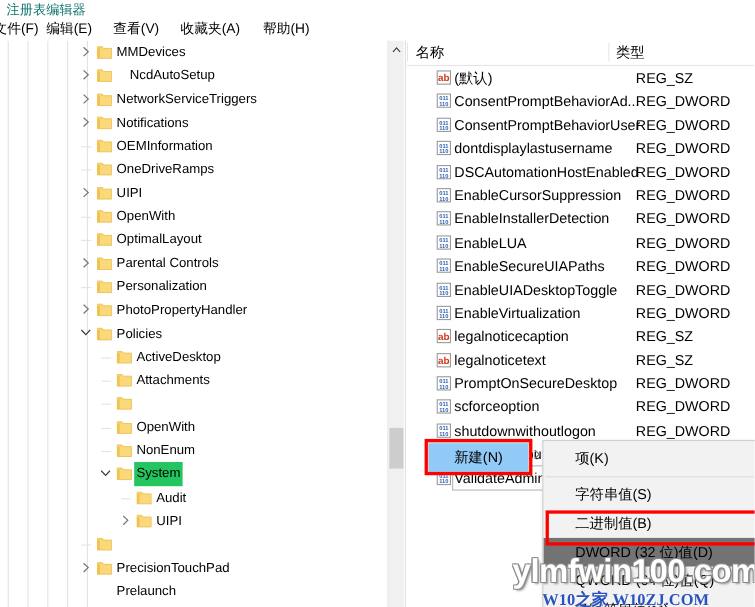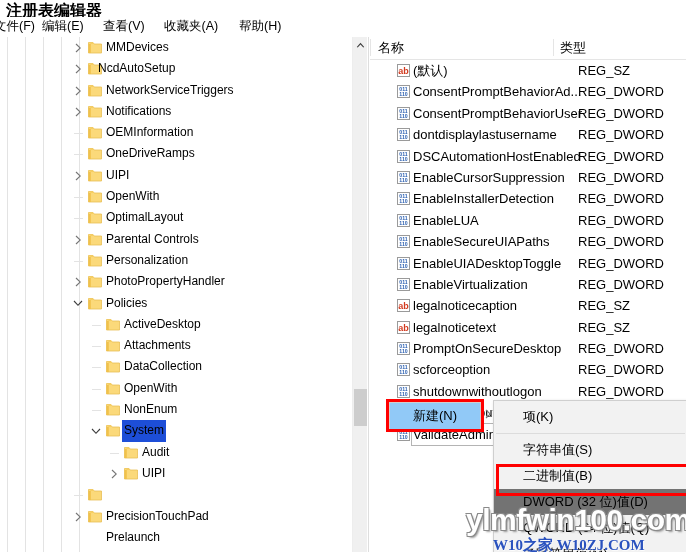--- a/index.html
+++ b/index.html
@@ -20,24 +20,23 @@
   
   #titlebar {
     position: absolute;
     left: 0; top: 0;
     width: 686px; height: 17px;
     background: #ffffff;
   }
   #titlebar .title-text {
     position: absolute;
     left: 6px; top: 1px;
-    font-size: 16px;
-    color: #000000;
+    font-size: 12px;
+    color: #0f766e;
     white-space: nowrap;
-    font-weight: bold;
   }
 
   
   #menubar {
     position: absolute;
     left: 0; top: 17px;
     width: 686px; height: 20px;
     background: #ffffff;
   }
   #menubar .menu-item {
@@ -115,21 +114,21 @@
   .folder svg { position: absolute; left: 1px; top: 4px; }
   .tlabel {
     position: absolute;
     font-size: 12px;
     color: #000000;
     line-height: 21.3px;
     top: 0;
     padding: 0 2px;
   }
   .tree-row.selected .tlabel {
-    background: #1d4ed8;
+    background: #22c55e;
   }
 
   
   #splitter {
     position: absolute;
     left: 367px; top: 0;
     width: 3px; height: 515px;
     background: #ffffff;
   }
   #splitter .sp-line {
@@ -379,21 +378,21 @@
           <div class="tw" style="left: 70px;"><svg width="7" height="10" viewBox="0 0 7 10">
               <path d="M1.4 0.6 L6 5 L1.4 9.4 L0.6 8.6 L4.4 5 L0.6 1.4 Z" fill="#767676"></path>
             </svg></div>
           <div class="folder" style="left: 87px;">
             <svg width="14" height="13" viewBox="0 0 14 13">
               <path d="M0.5 1.5 L5 1.5 L6.2 3 L13.5 3 L13.5 12 L0.5 12 Z" fill="#fbd97a" stroke="#e8bf55" stroke-width="0.8"></path>
               <path d="M0.5 1.5 L5 1.5 L6.2 3 L3 3 Z" fill="#f6ce63"></path>
               <rect x="0.6" y="3" width="2.2" height="9" fill="#f0c14b"></rect>
             </svg>
           </div>
-          <div class="tlabel" style="left: 96px;">NcdAutoSetup</div>
+          <div class="tlabel" style="left: 116px;">NcdAutoSetup</div>
         </div>
         <div class="tree-row">
           <div class="tw" style="left: 70px;"><svg width="7" height="10" viewBox="0 0 7 10">
               <path d="M1.4 0.6 L6 5 L1.4 9.4 L0.6 8.6 L4.4 5 L0.6 1.4 Z" fill="#767676"></path>
             </svg></div>
           <div class="folder" style="left: 87px;">
             <svg width="14" height="13" viewBox="0 0 14 13">
               <path d="M0.5 1.5 L5 1.5 L6.2 3 L13.5 3 L13.5 12 L0.5 12 Z" fill="#fbd97a" stroke="#e8bf55" stroke-width="0.8"></path>
               <path d="M0.5 1.5 L5 1.5 L6.2 3 L3 3 Z" fill="#f6ce63"></path>
               <rect x="0.6" y="3" width="2.2" height="9" fill="#f0c14b"></rect>
@@ -561,21 +560,20 @@
           <div class="tw" style="left: 88px;">
             <div class="tline" style="left: 4px;"></div>
           </div>
           <div class="folder" style="left: 105px;">
             <svg width="14" height="13" viewBox="0 0 14 13">
               <path d="M0.5 1.5 L5 1.5 L6.2 3 L13.5 3 L13.5 12 L0.5 12 Z" fill="#fbd97a" stroke="#e8bf55" stroke-width="0.8"></path>
               <path d="M0.5 1.5 L5 1.5 L6.2 3 L3 3 Z" fill="#f6ce63"></path>
               <rect x="0.6" y="3" width="2.2" height="9" fill="#f0c14b"></rect>
             </svg>
           </div>
-          <div class="tlabel" style="left: 122px;">DataCollection</div>
         </div>
         <div class="tree-row">
           <div class="tw" style="left: 88px;">
             <div class="tline" style="left: 4px;"></div>
           </div>
           <div class="folder" style="left: 105px;">
             <svg width="14" height="13" viewBox="0 0 14 13">
               <path d="M0.5 1.5 L5 1.5 L6.2 3 L13.5 3 L13.5 12 L0.5 12 Z" fill="#fbd97a" stroke="#e8bf55" stroke-width="0.8"></path>
               <path d="M0.5 1.5 L5 1.5 L6.2 3 L3 3 Z" fill="#f6ce63"></path>
               <rect x="0.6" y="3" width="2.2" height="9" fill="#f0c14b"></rect>

